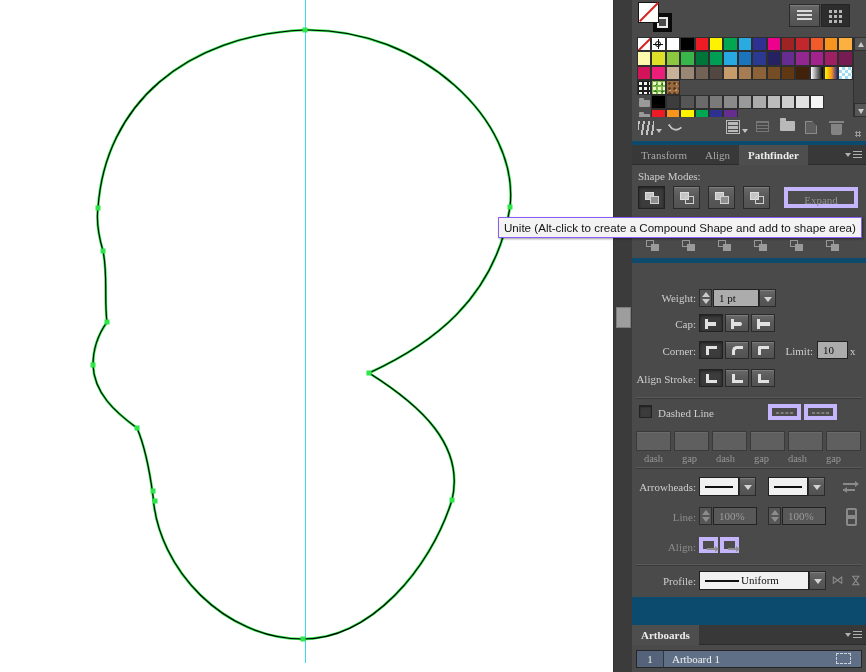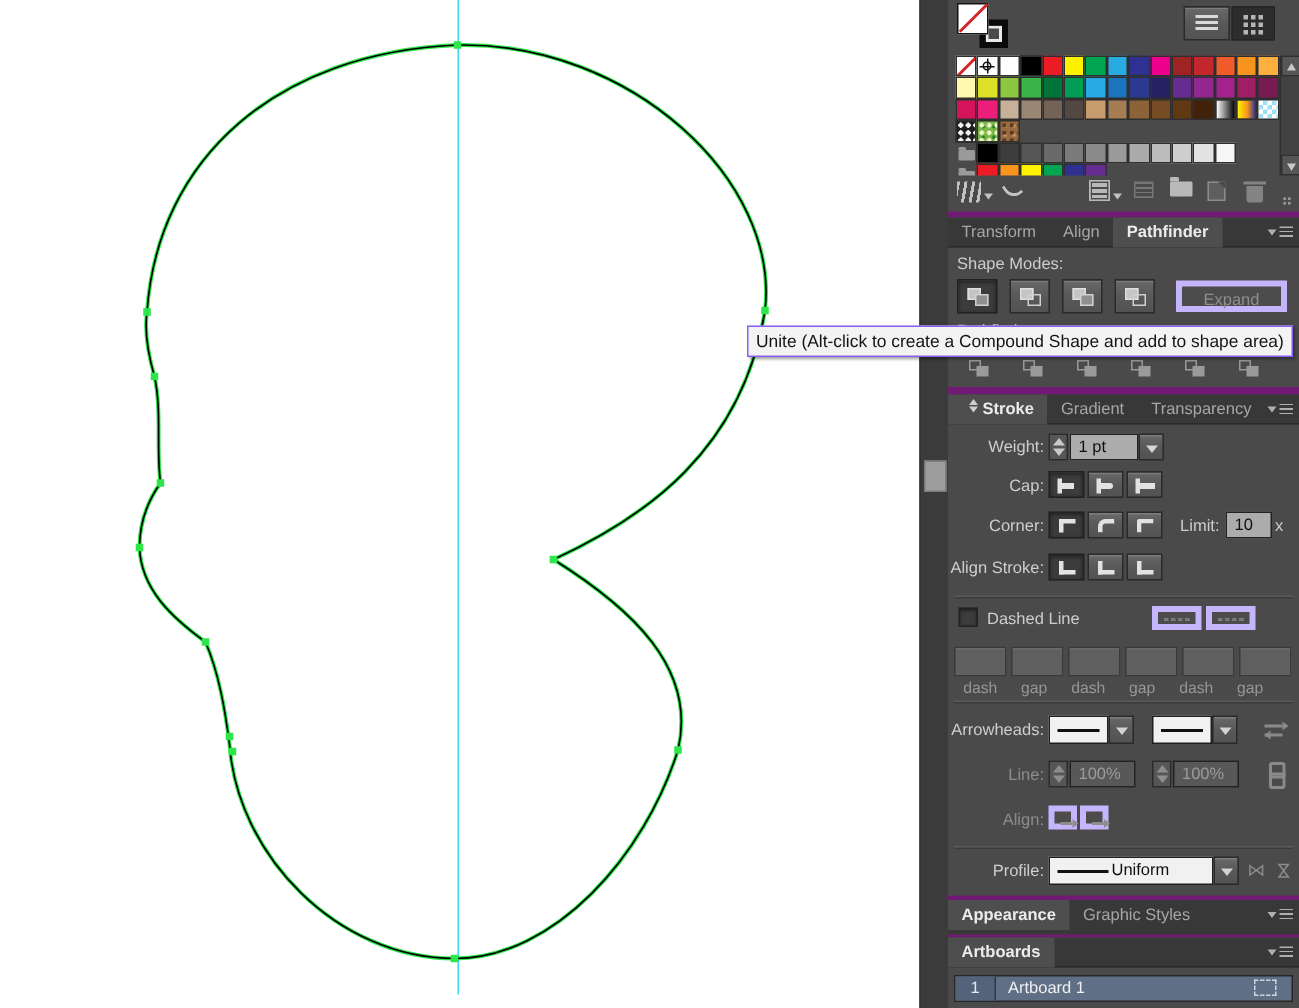--- a/index.html
+++ b/index.html
@@ -8,21 +8,21 @@
 
   
   .canvas { position:absolute; left:0; top:0; width:613px; height:672px; background:#fff; }
   .canvas svg { position:absolute; left:0; top:0; }
 
   
   .vscroll { position:absolute; left:613px; top:0; width:19px; height:672px; background:#3b3b3b; border-left:1px solid #323232; }
   .vscroll .thumb { position:absolute; left:2px; top:307px; width:15px; height:21px; background:#9d9d9d; border:1px solid #7c7c7c; }
 
   
-  .dock { position:absolute; left:632px; top:0; width:234px; height:672px; background:#701a75; }
+  .dock { position:absolute; left:632px; top:0; width:234px; height:672px; background:#0c4a6e;font-family:Liberation Serif, serif; }
   .panel { position:absolute; left:0; width:234px; background:#4a4a4a; }
 
   .tabrow { position:absolute; left:0; right:0; top:0; height:20px; background:#383838; border-bottom:1px solid #2b2b2b; }
   .tab { float:left; height:20px; line-height:20px; padding:0 9px; font-size:11px; color:#a6a6a6; cursor:default; }
   .tab.active { background:#4e4e4e; color:#ececec; font-weight:bold; }
   .panel-menu { position:absolute; right:4px; top:6px; display:flex; align-items:center; gap:2px; }
   .pm-tri { width:0; height:0; border-left:3px solid transparent; border-right:3px solid transparent; border-top:4px solid #b0b0b0; }
   .pm-bars { width:9px; height:7px; background:repeating-linear-gradient(to bottom,#b0b0b0 0 1px,transparent 1px 3px); }
 
   .lbl { position:absolute; left:0; width:64px; text-align:right; font-size:11px; color:#cdcdcd; }
@@ -382,29 +382,20 @@
       </div>
     <div class="pf-btn" style="left:190px;">
         <span class="pf-glyph">
           <span class="b"></span>
           <span class="f"></span>
         </span>
       </div>
   </div>
 
   <div class="panel" id="stroke">
-    <div class="tabrow">
-      <div class="tab active"><span class="collapse-icon"><span class="col-up"></span><span class="col-dn"></span></span><span>Stroke</span></div>
-      <div class="tab">Gradient</div>
-      <div class="tab">Transparency</div>
-      <div class="panel-menu">
-          <span class="pm-tri"></span>
-          <span class="pm-bars"></span>
-        </div>
-    </div>
 
     <div class="lbl" style="top:29px;">Weight:</div>
     <div class="stepper" style="left:67px; top:26px;">
         <i class="up"></i>
         <i class="dn"></i>
       </div>
     <div class="field" style="left:81px; top:26px; width:46px;">1 pt</div>
     <div class="dd-btn raised" style="left:127px; top:26px;"></div>
 
     <div class="lbl" style="top:55px;">Cap:</div>
@@ -505,28 +496,20 @@
     <div class="lbl" style="top:312px;">Profile:</div>
     <div class="white-combo" style="left:67px; top:308px; width:110px; color:#111; font-size:11px; line-height:17px;">
       <span class="line-glyph" style="right:auto; width:34px;"></span>
       <span style="position:absolute; left:41px;">Uniform</span>
     </div>
     <div class="dd-btn raised" style="left:177px; top:308px; height:19px;"></div>
     <div class="flip-icon" style="left:198px; top:310px;">⋈</div>
     <div class="flip-icon flip-vert" style="left:216px; top:310px;">⋈</div>
   </div>
 
-  <div class="panel" id="bottom-tabs">
-    <div class="tab active">Appearance</div>
-    <div class="tab">Graphic Styles</div>
-    <div class="panel-menu">
-        <span class="pm-tri"></span>
-        <span class="pm-bars"></span>
-      </div>
-  </div>
 
   <div class="panel" id="artboards">
     <div class="tabrow">
       <div class="tab active">Artboards</div>
       <div class="panel-menu">
           <span class="pm-tri"></span>
           <span class="pm-bars"></span>
         </div>
     </div>
     <div class="ab-row">

